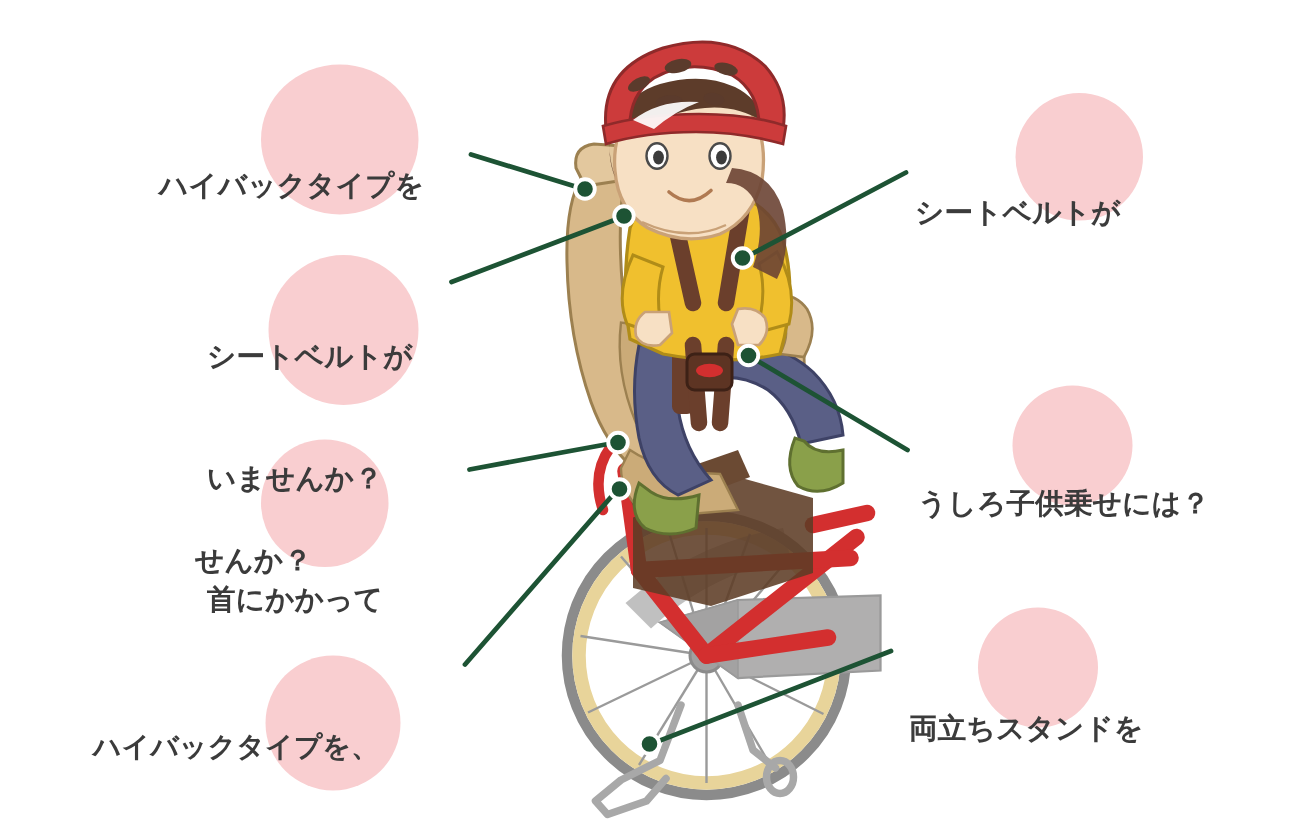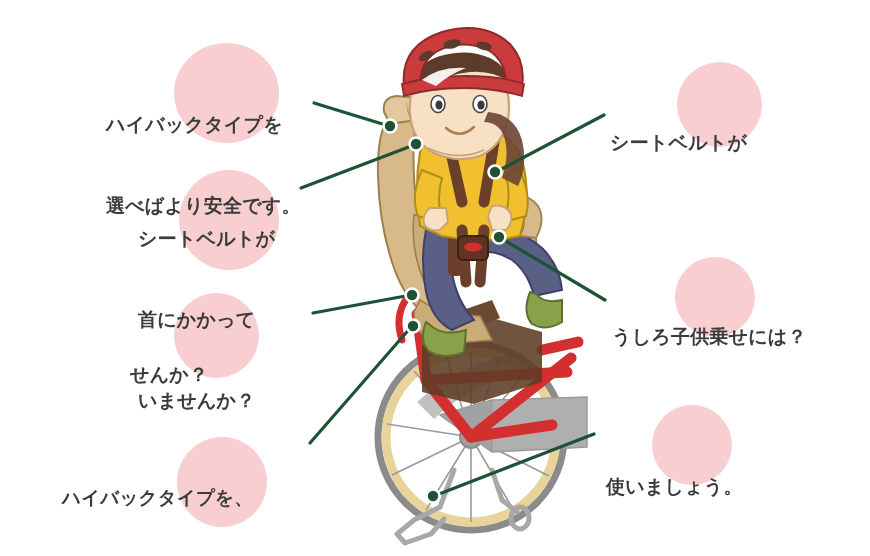--- a/index.html
+++ b/index.html
@@ -236,27 +236,26 @@
       <circle cx="390" cy="295" r="6.5"></circle>
       <circle cx="391" cy="326" r="6.5"></circle>
       <circle cx="473" cy="172" r="6.5"></circle>
       <circle cx="477" cy="237" r="6.5"></circle>
       <circle cx="411" cy="496" r="6.5"></circle>
     </g>
   </svg>
 
   <div class="callout cl-1">
     <div>ハイバックタイプを</div>
-    <div>選べばより安全です。</div>
   </div>
 
   <div class="callout cl-2">
     <div>シートベルトが</div>
+    <div>いませんか？</div>
     <div>首にかかって</div>
-    <div>いませんか？</div>
   </div>
 
   <div class="callout cl-3">
     <div>せんか？</div>
   </div>
 
   <div class="callout small cl-4">
     <div>ハイバックタイプを、</div>
     
     
@@ -264,16 +263,17 @@
 
   <div class="callout cl-5">
     <div>シートベルトが</div>
   </div>
 
   <div class="callout cl-6">
     <div>うしろ子供乗せには？</div>
   </div>
 
   <div class="callout cl-7">
+    <div>両立ちスタンドを</div>
     <div>使いましょう。</div>
   </div>
 
 </div>
 
 </body></html>

